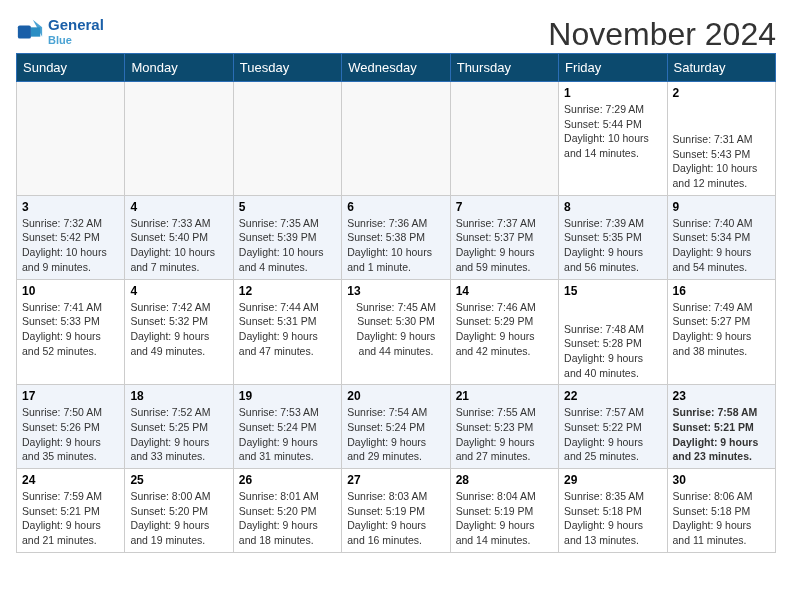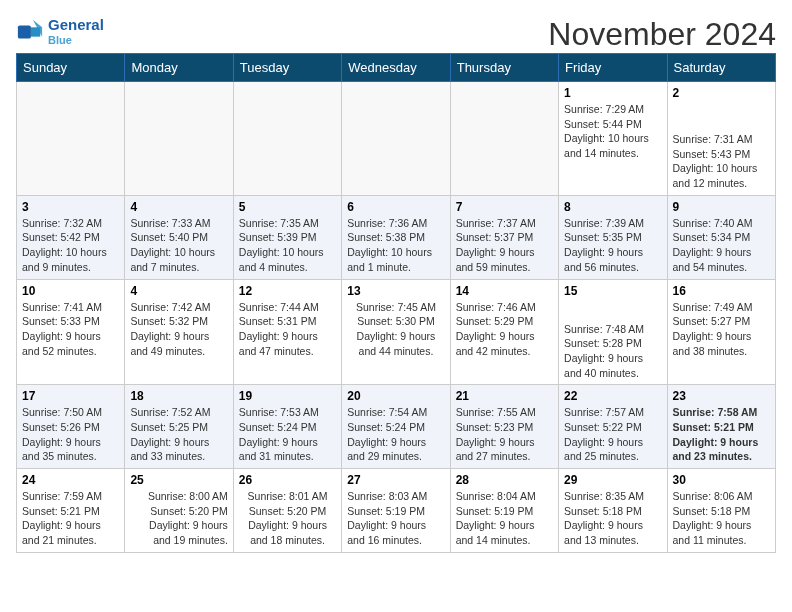--- a/index.html
+++ b/index.html
@@ -261,27 +261,27 @@
       </tr>
       <tr>
         <td>
           <div class="day-num">24</div>
           <div class="day-info" style="white-space: pre-line;">Sunrise: 7:59 AM
 Sunset: 5:21 PM
 Daylight: 9 hours and 21 minutes.</div>
         </td>
         <td>
           <div class="day-num">25</div>
-          <div class="day-info" style="white-space: pre-line; text-align: right;">Sunrise: 8:00 AM
+          <div class="day-info" style="white-space: pre-line;">Sunrise: 8:00 AM
 Sunset: 5:20 PM
 Daylight: 9 hours and 19 minutes.</div>
         </td>
         <td>
           <div class="day-num">26</div>
-          <div class="day-info" style="white-space: pre-line; text-align: center;">Sunrise: 8:01 AM
+          <div class="day-info" style="white-space: pre-line;">Sunrise: 8:01 AM
 Sunset: 5:20 PM
 Daylight: 9 hours and 18 minutes.</div>
         </td>
         <td>
           <div class="day-num">27</div>
           <div class="day-info" style="white-space: pre-line;">Sunrise: 8:03 AM
 Sunset: 5:19 PM
 Daylight: 9 hours and 16 minutes.</div>
         </td>
         <td>

